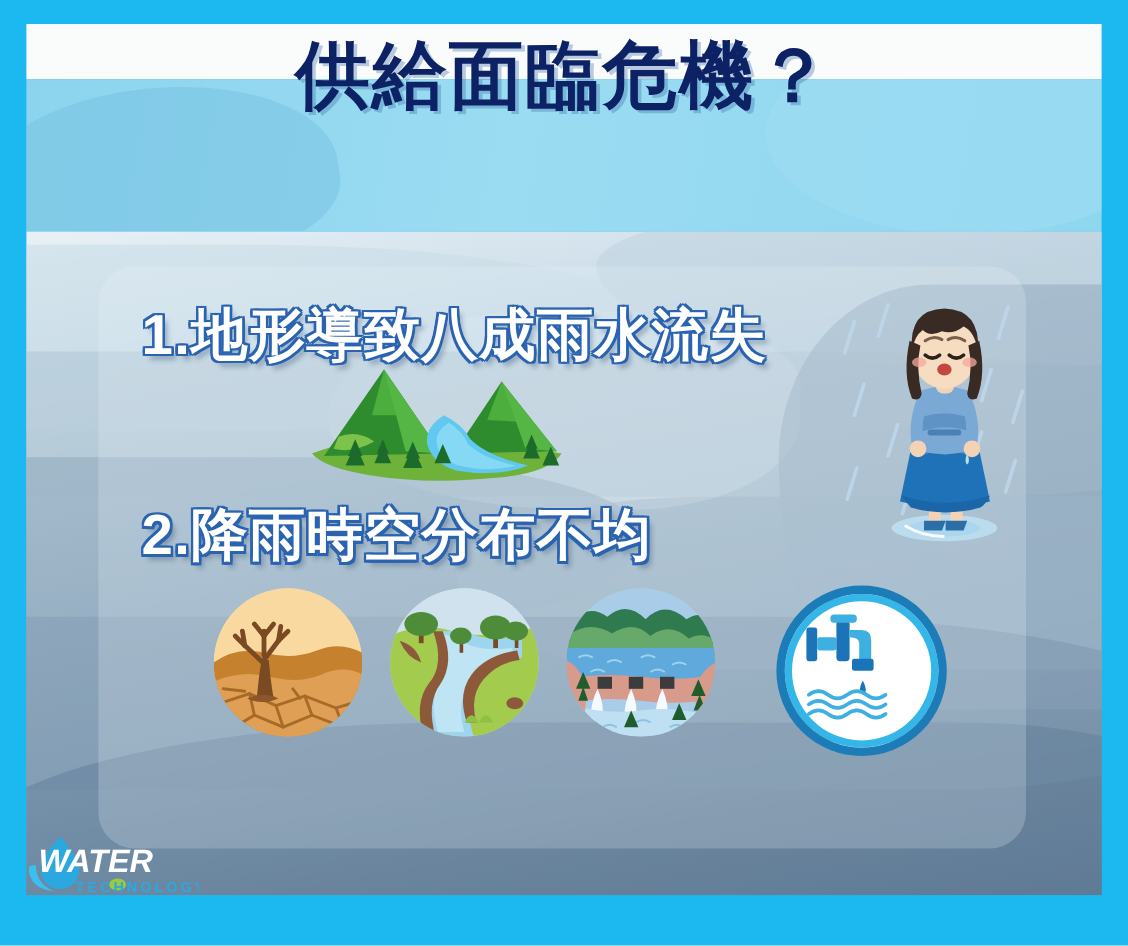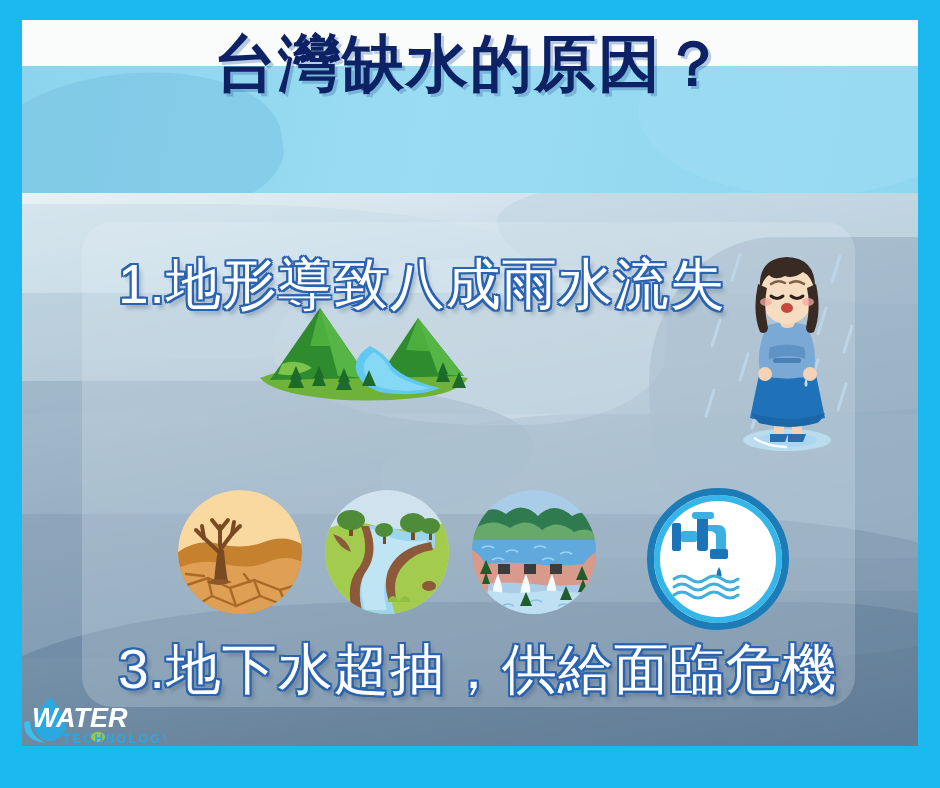--- a/index.html
+++ b/index.html
@@ -107,22 +107,22 @@
     left: 82px; top: 222px;
     width: 773px; height: 485px;
     background: rgba(236,246,251,.22);
     border-radius: 30px;
     pointer-events: none;
   }
 
   
   .cause-line {
     position: absolute;
-    font-size: 55px;
-    font-weight: normal;
+    font-size: 47px;
+    font-weight: bold;
     letter-spacing: 1px;
     color: #FFFFFF;
     white-space: nowrap;
     text-shadow:
        2px  0   0 #2A63B0,  -2px  0   0 #2A63B0,
        0    2px 0 #2A63B0,   0   -2px 0 #2A63B0,
        2px  2px 0 #2A63B0,  -2px  2px 0 #2A63B0,
        2px -2px 0 #2A63B0,  -2px -2px 0 #2A63B0,
        4px  5px 4px rgba(20,50,90,.30);
   }
@@ -170,21 +170,21 @@
 <body>
 
 <div id="poster">
 
   <div class="top-white"></div>
 
   <div class="title-band">
     <div class="tb-wash"></div>
     <div class="tb-wash2"></div>
   </div>
-  <div class="poster-title">台灣缺水的原因？</div>
+  <div class="poster-title">供給面臨危機？</div>
 
   <div class="scene">
     <div class="layer lyr9"></div>
     <div class="layer lyr1"></div>
     <div class="layer lyr2"></div>
     <div class="layer lyr3"></div>
     <div class="layer lyr8"></div>
     <div class="layer lyr4"></div>
     <div class="layer lyr5"></div>
     <div class="layer lyr6"></div>
@@ -415,21 +415,21 @@
 
       <g stroke="#3DAFE0" stroke-width="3" fill="none" stroke-linecap="round">
         <path d="M20 84 q8 -6 16 0 q8 6 16 0 q8 -6 16 0 q8 6 16 0"></path>
         <path d="M20 92 q8 -6 16 0 q8 6 16 0 q8 -6 16 0 q8 6 16 0"></path>
         <path d="M20 100 q8 -6 16 0 q8 6 16 0 q8 -6 16 0 q8 6 16 0"></path>
       </g>
     </svg>
   </div>
 
   <div class="cause-line" id="line1">1.地形導致八成雨水流失</div>
-  <div class="cause-line" id="line3">3.地下水超抽，供給面臨危機</div>
+  <div class="cause-line" id="line2">2.降雨時空分布不均</div>
 
   <div class="logo">
     <svg width="150" height="56" viewBox="0 0 150 56">
       <path d="M34 4 q16 18 16 28 a16 16 0 0 1 -32 0 q0 -10 16 -28 z" fill="#2BA8E0"></path>
       <path d="M14 28 q0 16 16 22 q-22 -2 -22 -20 q0 -2 6 -2 z" fill="#39C0F0"></path>
       <text x="16" y="34" font-family="'Liberation Sans',sans-serif" font-size="27" font-weight="bold" font-style="italic" fill="#FFFFFF">WATER</text>
       <ellipse cx="82" cy="44" rx="7" ry="5" fill="#9ACB3C"></ellipse>
       <text x="47" y="50" font-family="'Liberation Sans',sans-serif" font-size="12" font-weight="bold" letter-spacing="2.5" fill="#2BA8E0">TECHNOLOGY</text>
     </svg>
   </div>

